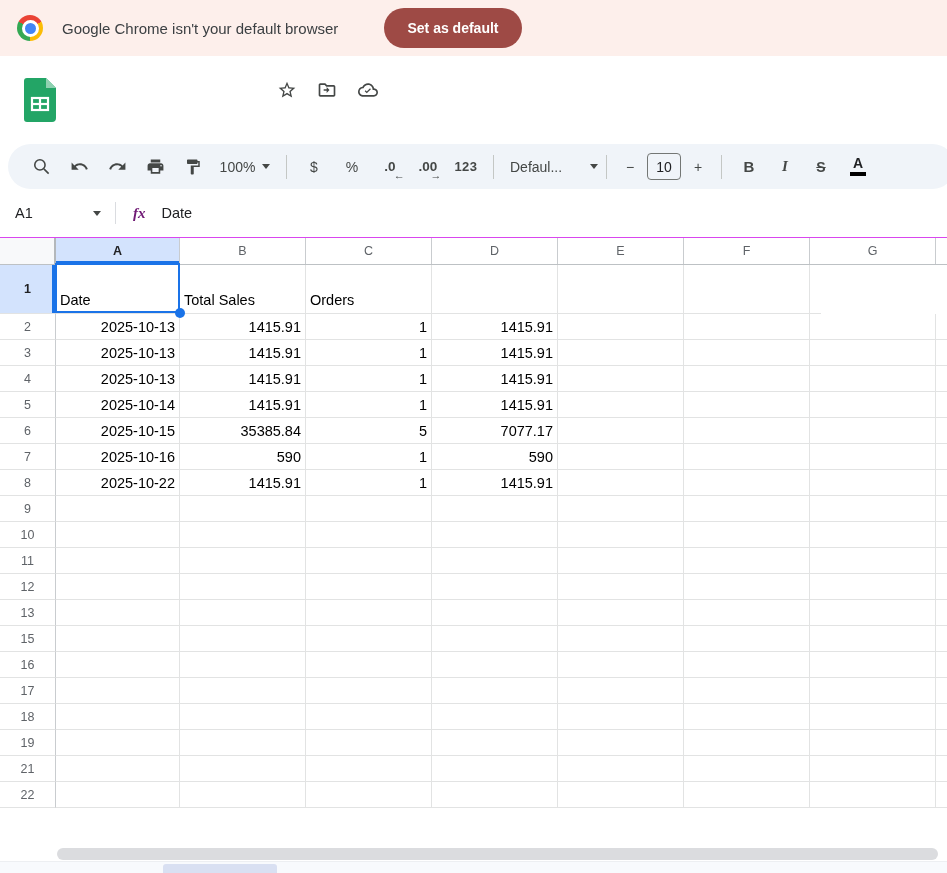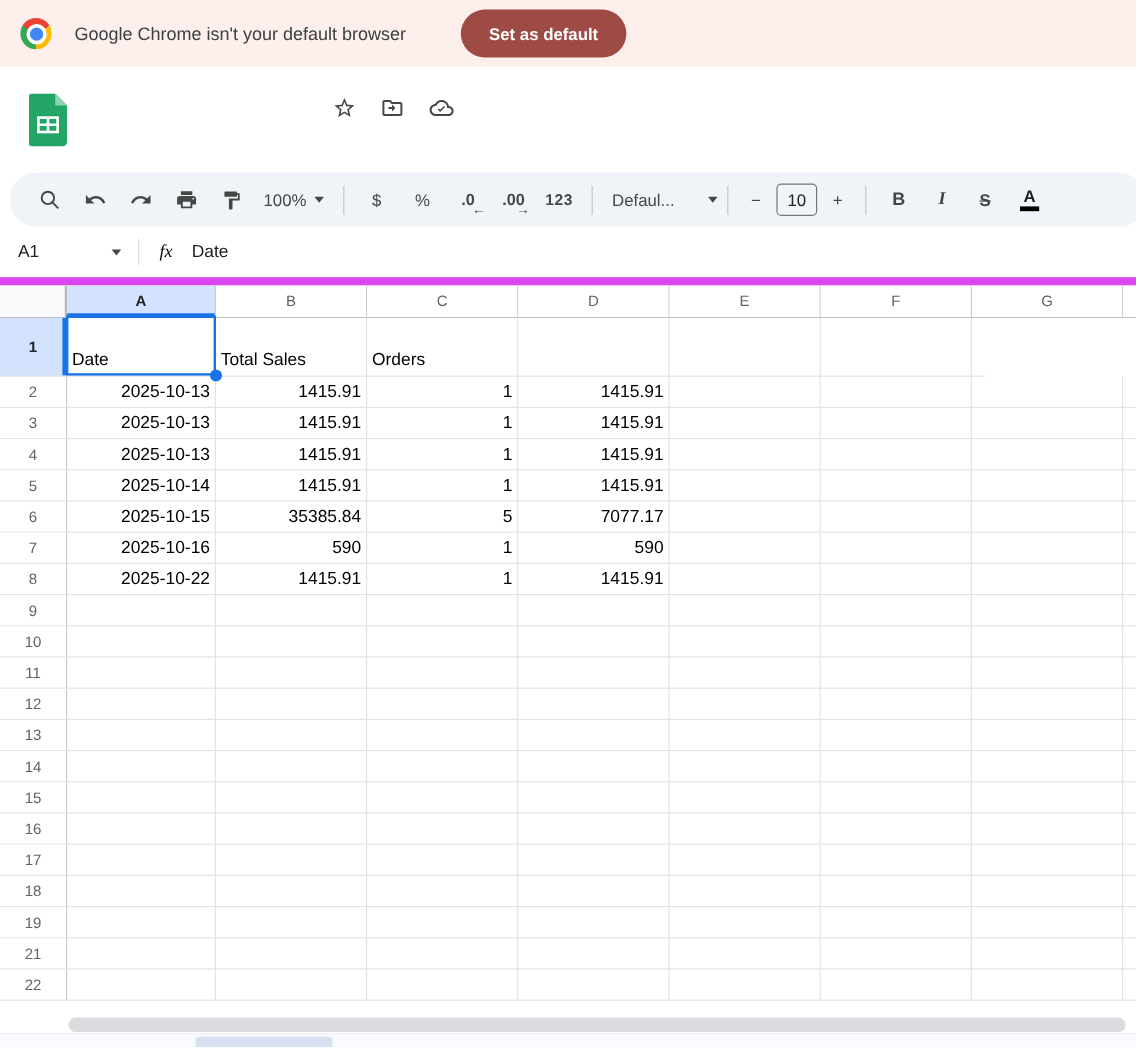--- a/index.html
+++ b/index.html
@@ -47,26 +47,26 @@
   .sizebox{width:32px;height:25px;border:1px solid #747775;border-radius:4px;background:#F0F4F9;
     display:flex;align-items:center;justify-content:center;font-size:14px;color:#202124;flex:none;margin:0 2px;}
   .bold-b{font-size:15px;font-weight:700;}
   .ital-i{font-size:15px;font-style:italic;font-family:"Liberation Serif",serif;font-weight:600;}
   .strike-s{font-size:14px;font-weight:600;text-decoration:line-through;}
   .color-a{font-size:14px;font-weight:700;color:#202124;line-height:13px;text-align:center;}
   .color-a .bar{display:block;width:16px;height:3.5px;background:#000;margin-top:2px;}
 
   
   .formula-bar{position:absolute;top:189px;left:0;width:947px;height:49px;background:#fff;
-    border-bottom:7px solid #d946ef;box-sizing:border-box;display:flex;align-items:center;}
+    border-bottom:1px solid #d946ef;box-sizing:border-box;display:flex;align-items:center;}
   .cell-ref{margin-left:15px;width:78px;font-size:14.5px;color:#202124;}
   .ref-caret{width:0;height:0;border-left:4.5px solid transparent;border-right:4.5px solid transparent;
     border-top:5px solid #444746;margin-right:14px;cursor:pointer;}
   .fbar-sep{width:1px;height:22px;background:#DADCE0;}
-  .fx{margin-left:17px;font-style:italic;font-family:"Liberation Serif",serif;font-size:15px;color:#000000;}
+  .fx{margin-left:17px;font-style:italic;font-family:"Liberation Serif",serif;font-size:15px;color:#701a75;font-weight:bold;}
   .fml{margin-left:16px;font-size:14.5px;color:#202124;flex:1;}
 
   
   .sheet{position:absolute;top:238px;left:0;width:947px;height:635px;background:#fff;overflow:hidden;}
   .col-header-row{position:absolute;top:0;left:0;width:947px;height:26px;display:flex;
     border-bottom:1px solid #BDC1C4;box-sizing:content-box;}
   .corner{width:56px;height:26px;background:#F8F9FA;border-right:2px solid #B4B8BB;box-sizing:border-box;flex:none;cursor:pointer;}
   .col-header{height:26px;line-height:26px;text-align:center;font-size:12.5px;color:#5F6368;
     background:#fff;border-right:1px solid #C9CCCF;box-sizing:border-box;flex:none;cursor:pointer;}
   .col-header.sel{background:#D3E3FD;color:#202124;font-weight:700;box-shadow:inset 0 -3px 0 #1A73E8;}
@@ -368,31 +368,20 @@
           <div class="cell" style="width: 124px;"></div>
           <div class="cell" style="width: 126px;"></div>
           <div class="cell" style="width: 126px;"></div>
           <div class="cell" style="width: 126px;"></div>
           <div class="cell" style="width: 126px;"></div>
           <div class="cell" style="width: 126px;"></div>
           <div class="cell" style="width: 126px;"></div>
           <div class="cell sliver" style="width: 11px;"></div>
         </div>
         <div class="grid-row">
-          <div class="row-header">14</div>
-          <div class="cell" style="width: 124px;"></div>
-          <div class="cell" style="width: 126px;"></div>
-          <div class="cell" style="width: 126px;"></div>
-          <div class="cell" style="width: 126px;"></div>
-          <div class="cell" style="width: 126px;"></div>
-          <div class="cell" style="width: 126px;"></div>
-          <div class="cell" style="width: 126px;"></div>
-          <div class="cell sliver" style="width: 11px;"></div>
-        </div>
-        <div class="grid-row">
           <div class="row-header">15</div>
           <div class="cell" style="width: 124px;"></div>
           <div class="cell" style="width: 126px;"></div>
           <div class="cell" style="width: 126px;"></div>
           <div class="cell" style="width: 126px;"></div>
           <div class="cell" style="width: 126px;"></div>
           <div class="cell" style="width: 126px;"></div>
           <div class="cell" style="width: 126px;"></div>
           <div class="cell sliver" style="width: 11px;"></div>
         </div>

